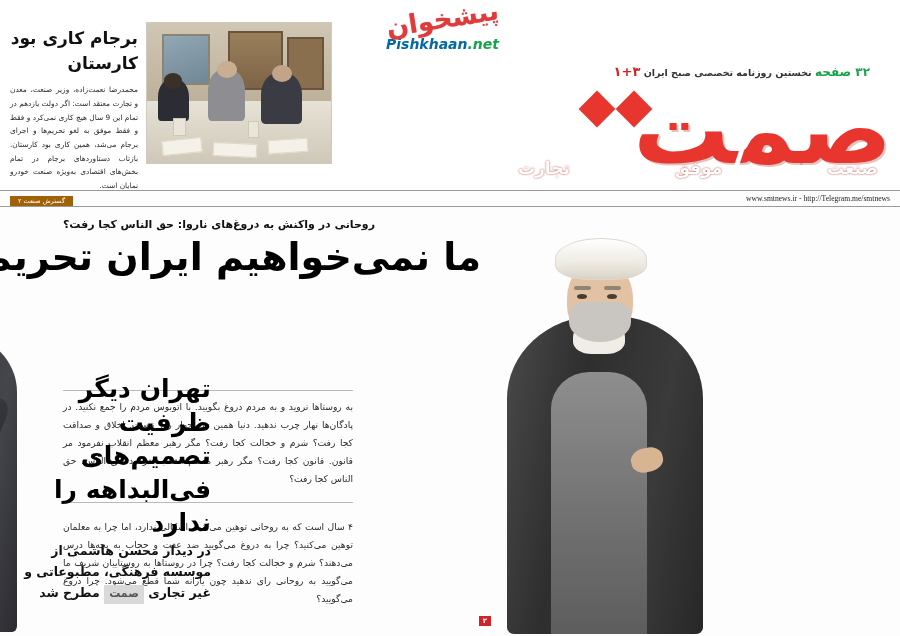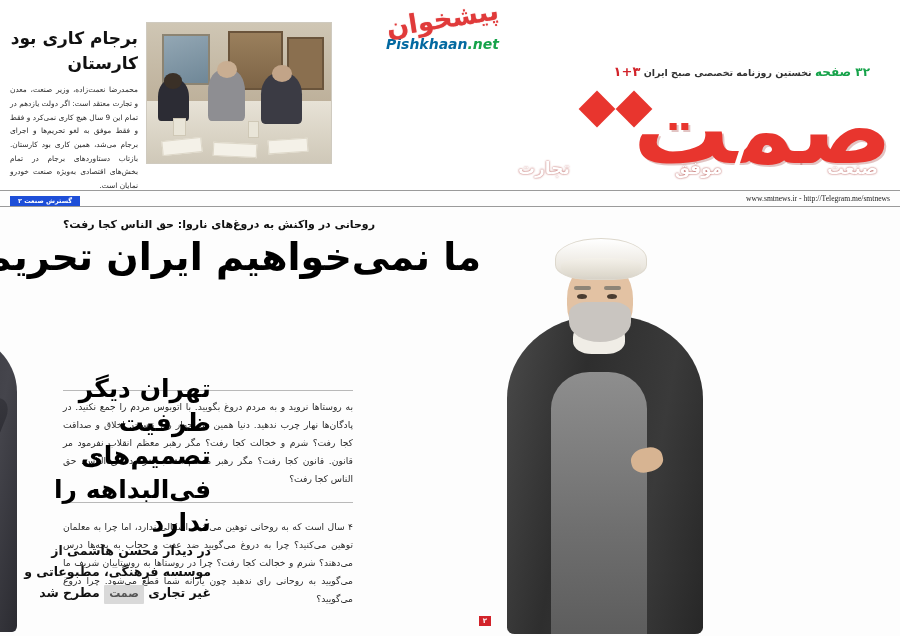--- a/index.html
+++ b/index.html
@@ -38,22 +38,22 @@
     color: #111; text-align: right; letter-spacing: -0.3px;
   }
   #ta-body {
     margin-top: 8px;
     font-size: 7.4px; line-height: 1.85;
     color: #2a2a2a; text-align: justify;
     text-align-last: right;
   }
   #ta-badge {
     display: inline-block;
-    background: #1d4ed8; color: #fff;
-    font-size: 6.5px; font-weight: bold;
+    background: #a16207; color: #fff;
+    font-size: 6.5px; font-weight: normal;
     padding: 1.5px 8px 2px 8px;
     float: left; margin-top: 3px;
     letter-spacing: 0px;
   }
   #ta-photo {
     width: 186px; height: 142px;
     background: #b9b3a8;
     position: relative; overflow: hidden;
     border: 1px solid #cfcabf;
   }

